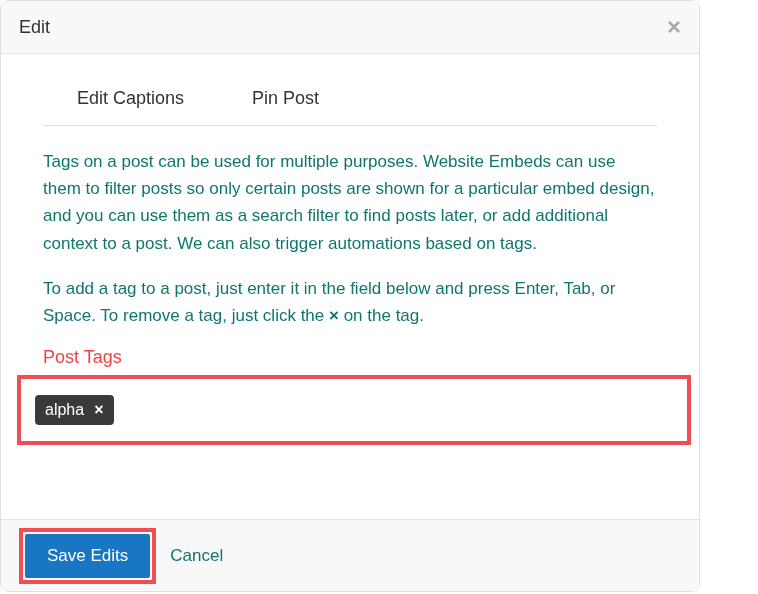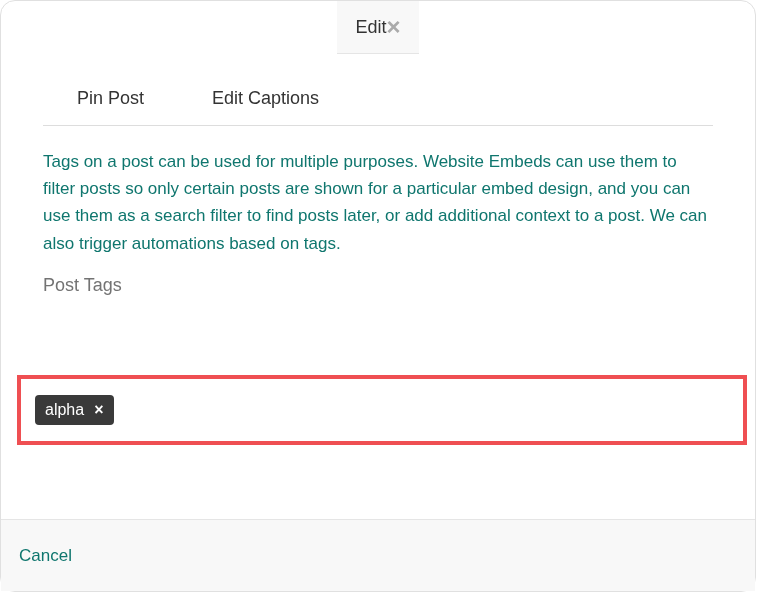--- a/index.html
+++ b/index.html
@@ -5,29 +5,28 @@
     * { box-sizing: border-box; margin: 0; padding: 0; }
     body {
       font-family: "Segoe UI", "Helvetica Neue", Arial, sans-serif;
       background: #fff;
       width: 758px;
       height: 594px;
       position: relative;
       overflow: hidden;
     }
     .modal {
-      width: 756px;
+      width: 700px;
       height: 592px;
       border: 1px solid #e0e0e0;
-      border-radius: 15px;
+      border-radius: 8px;
       background: #fff;
       position: relative;
       display: flex;
       flex-direction: column;
-      align-items: center;
     }
     .modal-header {
       padding: 14px 18px;
       border-bottom: 1px solid #e5e5e5;
       display: flex;
       justify-content: space-between;
       align-items: center;
       background: #f8f8f8;
     }
     .modal-title {
@@ -72,21 +71,21 @@
     .description {
       font-size: 17px;
       line-height: 1.6;
       color: #0f766e;
       margin-bottom: 18px;
     }
     .description .x-symbol {
       font-weight: 700;
     }
     .section-label {
-      color: #737373;
+      color: #ef4444;
       font-size: 18px;
       margin-bottom: 6px;
       font-weight: 400;
     }
     .highlight-box-tags {
       border: 4px solid #ef4f52;
       padding: 10px 10px;
       background: #fff;
       min-height: 70px;
       display: flex;
@@ -156,34 +155,40 @@
 
 <div class="modal">
 
   <div class="modal-header">
     <div class="modal-title">Edit</div>
     <button class="close-btn">×</button>
   </div>
 
   <div class="modal-body">
     <div class="tabs">
+      <button class="tab">Edit Captions</button>
       <button class="tab">Pin Post</button>
-      <button class="tab">Edit Captions</button>
     </div>
 
     <p class="description">Tags on a post can be used for multiple purposes. Website Embeds can use them to filter posts so only certain posts are shown for a particular embed design, and you can use them as a search filter to find posts later, or add additional context to a post. We can also trigger automations based on tags.</p>
 
+    <p class="description">
+      <span>To add a tag to a post, just enter it in the field below and press Enter, Tab, or Space. To remove a tag, just click the </span><span class="x-symbol">×</span><span> on the tag.</span>
+    </p>
 
     <div class="section-label">Post Tags</div>
   </div>
 
   <div class="highlight-box-tags">
     <span class="tag">
       <span>alpha</span>
       <span class="tag-remove">×</span>
     </span>
   </div>
 
   <div class="modal-footer">
+    <span class="highlight-save">
+      <button class="btn-primary">Save Edits</button>
+    </span>
     <button class="btn-link">Cancel</button>
   </div>
 
 </div>
 
 </body></html>

